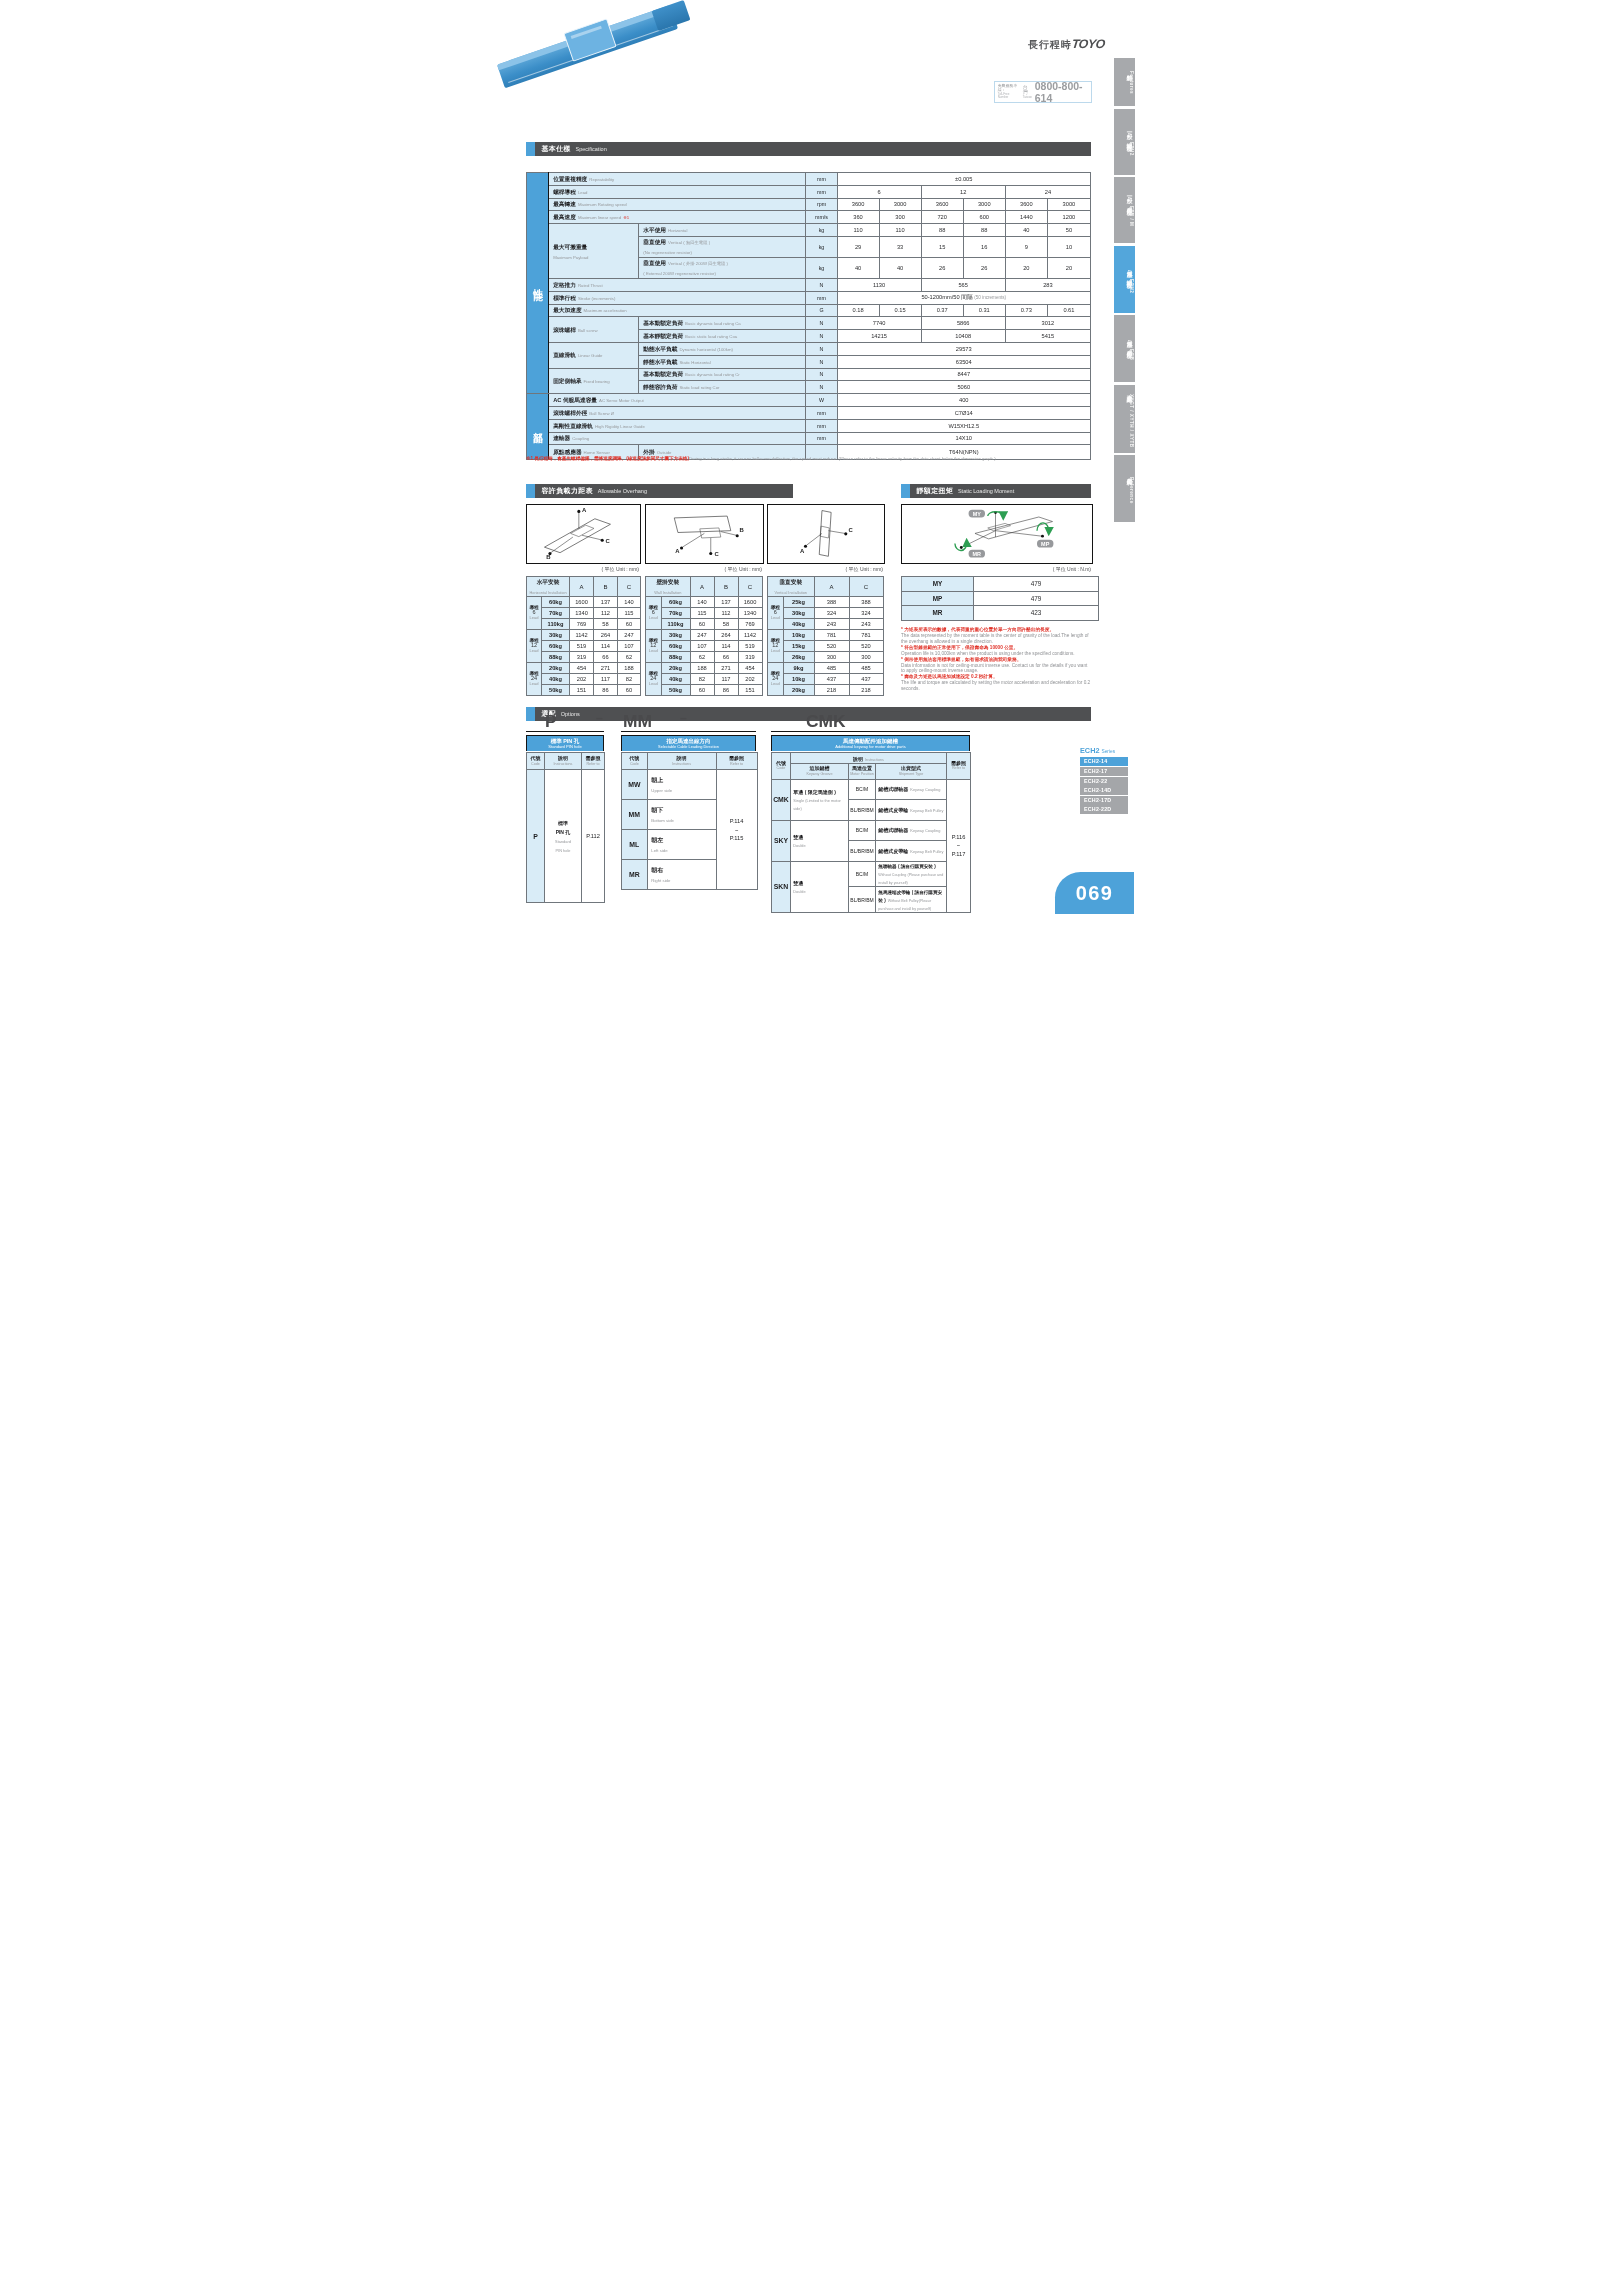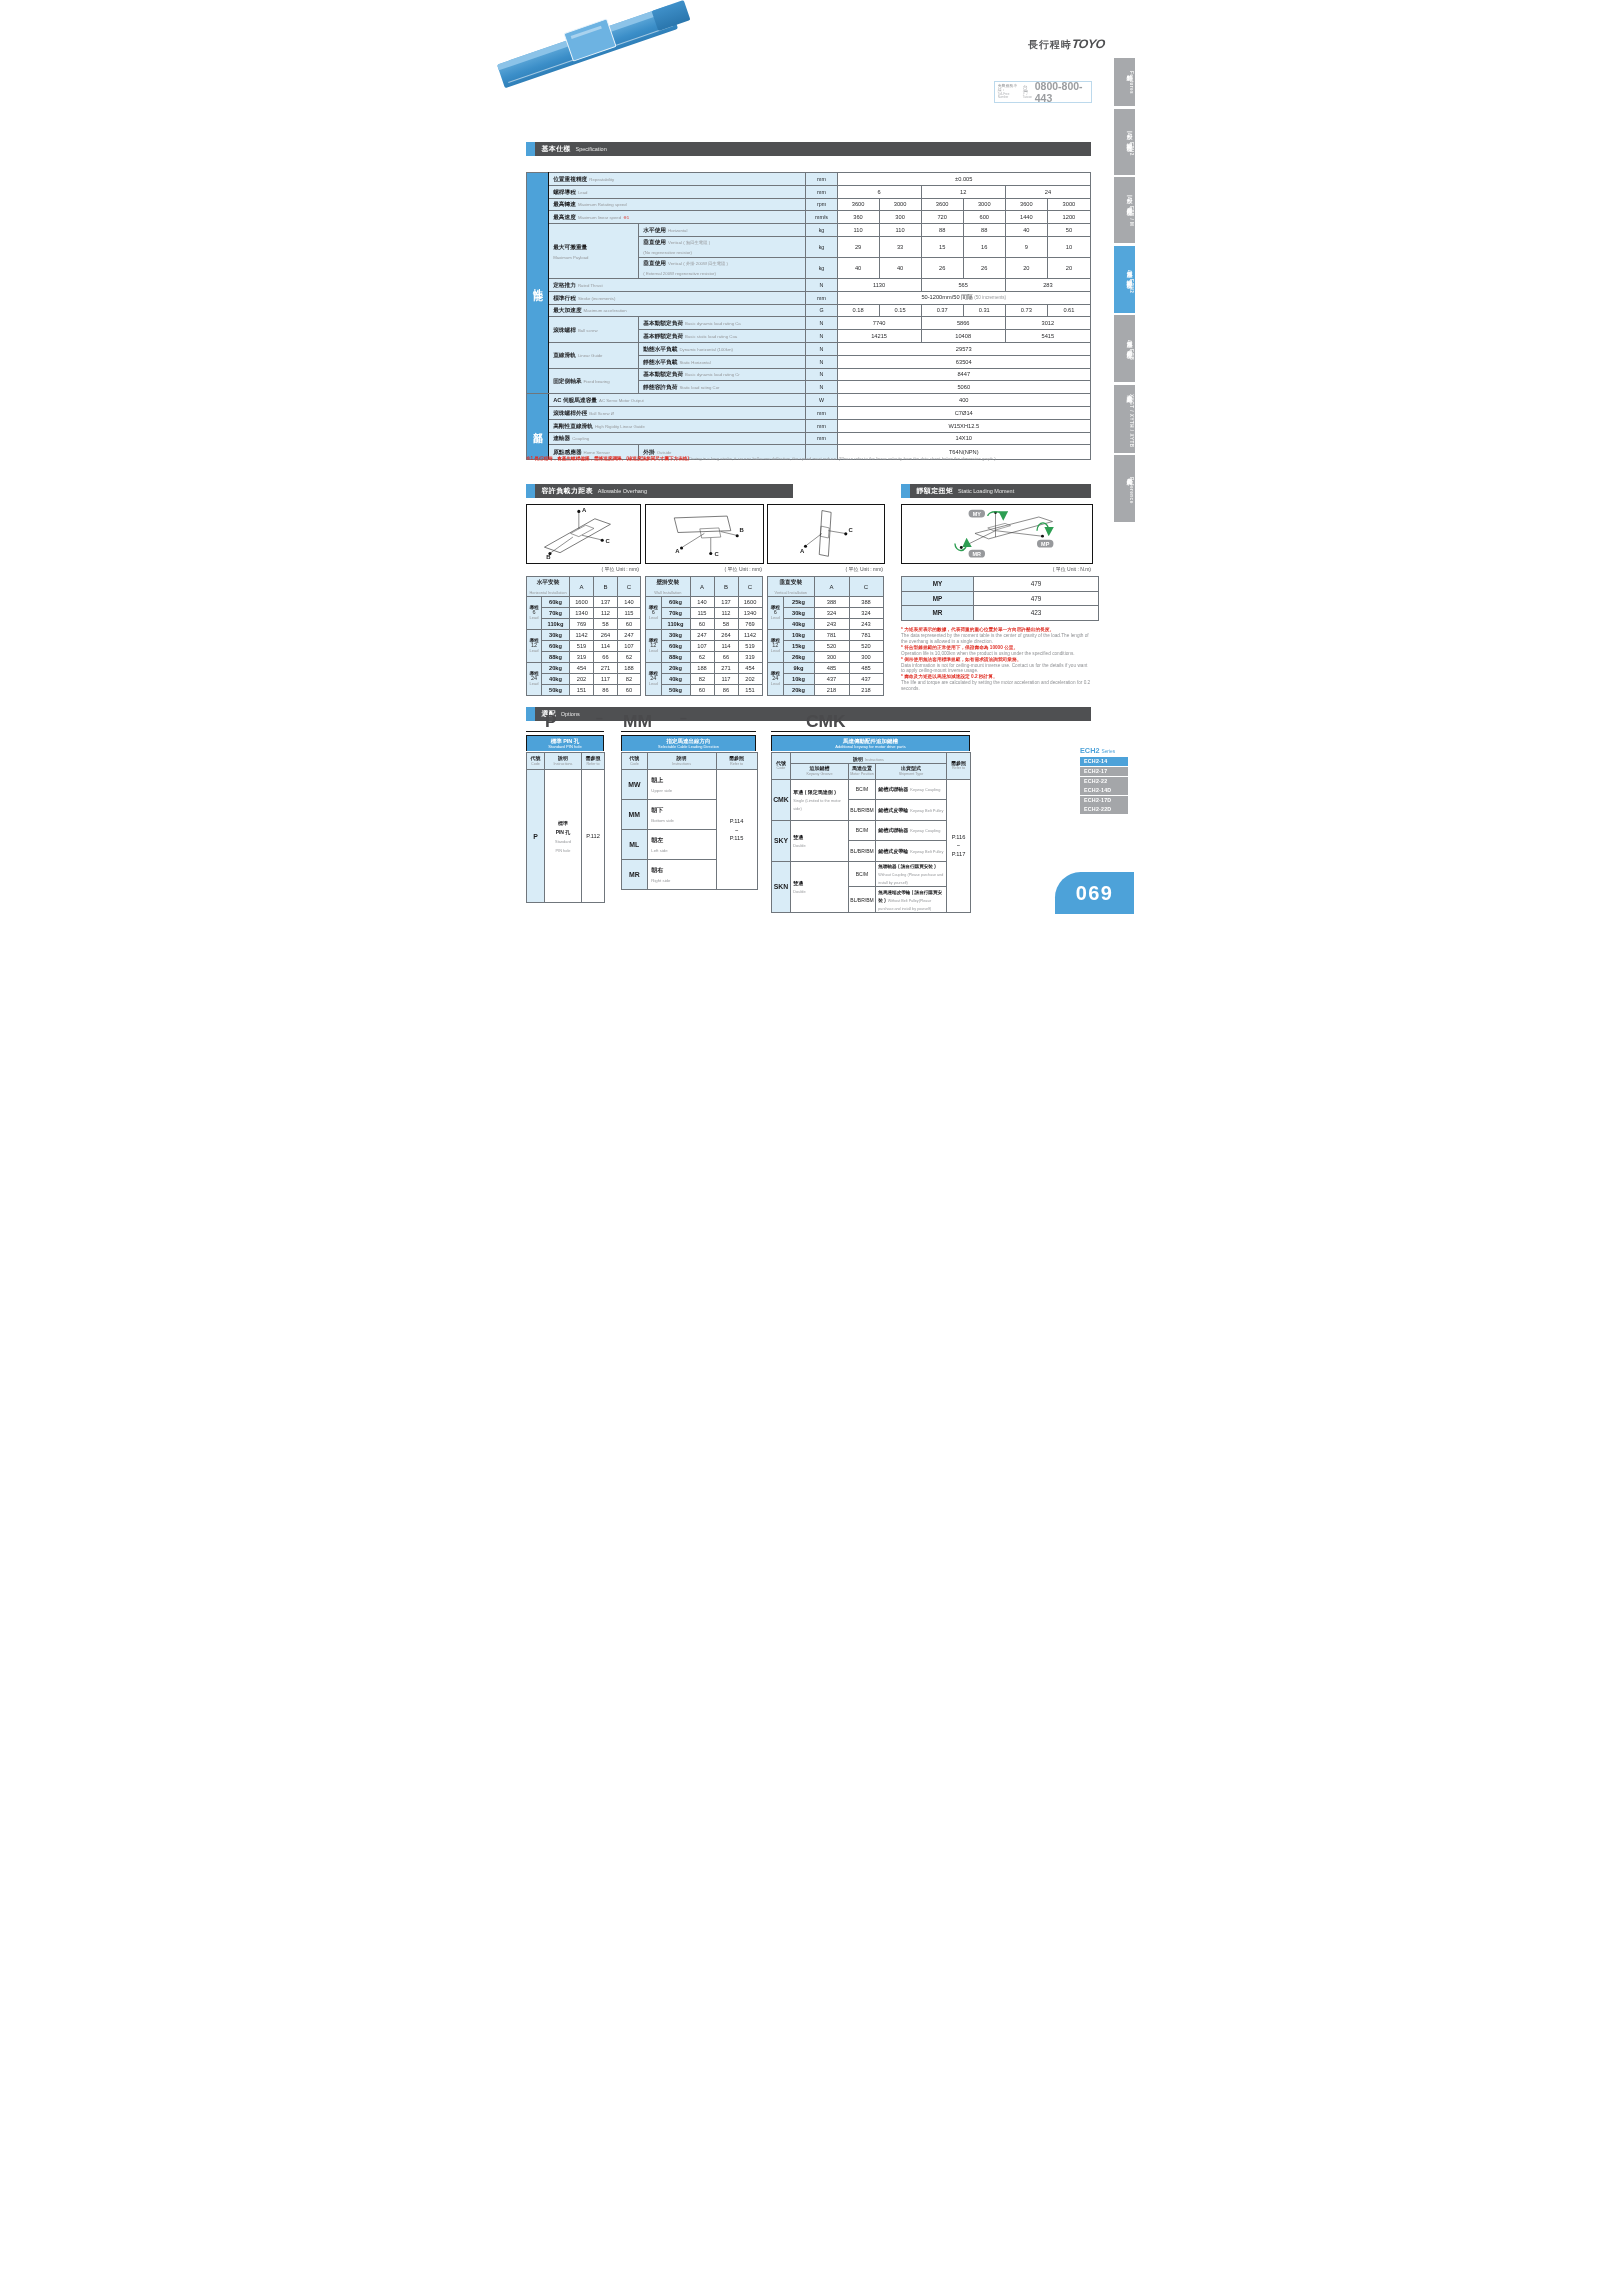--- a/index.html
+++ b/index.html
@@ -123,21 +123,21 @@
   <div class="hdr-logo">TOYO</div>
   <div class="tollfree">
     <span class="tf-l">
       <span class="tf-zh">免費服務專線：</span>
       <span class="tf-en">Toll-Free Number</span>
     </span>
     <span class="tf-l">
       <span class="tf-zh" style="font-size:5px;">台灣</span>
       <span class="tf-en">Taiwan</span>
     </span>
-    <span class="tf-num">0800-800-443</span>
+    <span class="tf-num">0800-800-614</span>
   </div>
 
   <div class="tab" style="top:58px;height:48px;">
     <span class="tzh">特點</span>
       <span class="tcode">Features</span>
     </div>
   <div class="tab" style="top:109px;height:66px;">
     <span class="tzh">一般 / 螺桿仕樣</span>
       <span class="tcode">ETH2</span>
     </div>

